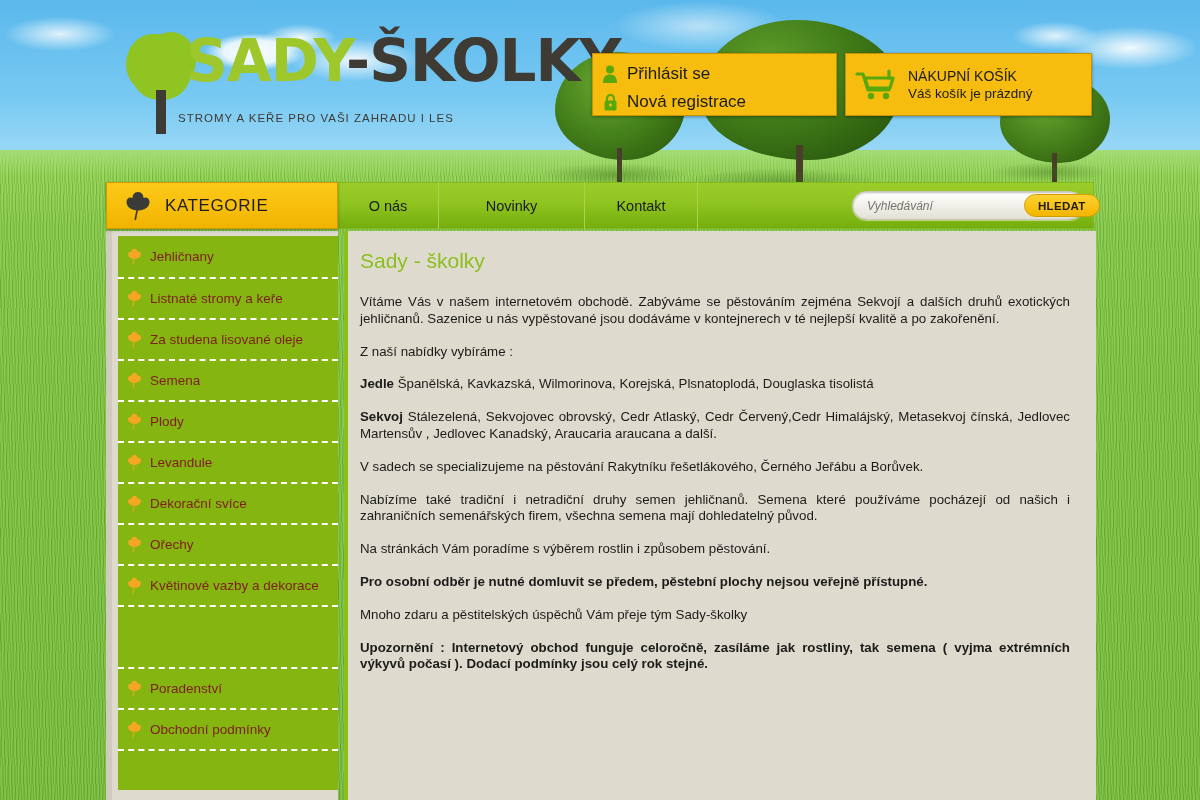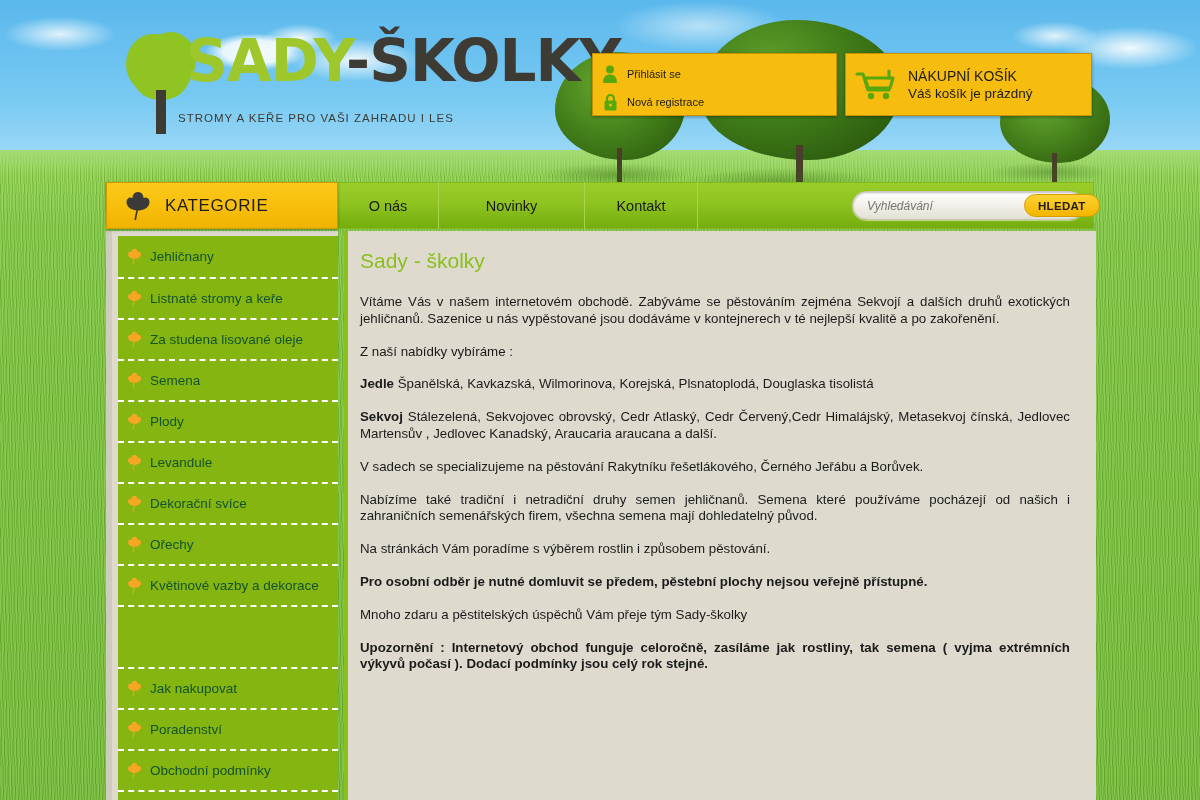--- a/index.html
+++ b/index.html
@@ -115,21 +115,21 @@
   .hrow {
     position: absolute; left: 0;
     display: flex; align-items: center;
     height: 26px;
   }
   .hrow .hicon {
     width: 34px; display: flex; justify-content: center; align-items: center;
     flex: 0 0 34px;
   }
   .hrow .hlabel {
-    font-size: 11px;
+    font-size: 17px;
     color: #1c1c1c;
     white-space: nowrap;
   }
   #login-row-1 { top: 7px; }
   #login-row-2 { top: 35px; }
 
   #cart-inner {
     position: absolute; left: 0; top: 0; width: 100%; height: 100%;
     display: flex; align-items: center; border-radius: 17px;
   }
@@ -235,21 +235,21 @@
     height: 41px;
     background: #84b510;
     display: flex; align-items: center;
     cursor: pointer;
   }
   .cat-item.spacer { height: 62px; cursor: default; }
   .cat-item + .cat-item { border-top: 2px dashed #ffffff; }
   .cat-leaf { flex: 0 0 32px; display: flex; justify-content: center; align-items: center; }
   .cat-label {
     font-size: 13.5px;
-    color: #14532d;
+    color: #7f1d1d;
     white-space: nowrap;
   }
 
   
   #content {
     position: absolute; left: 238px; top: 0;
     width: 752px; height: 569px;
     background: #dedbce;
     border-left: 4px solid #8cbf1c;
     padding: 18px 26px 0 12px;
@@ -465,29 +465,20 @@
         <span class="cat-label">Květinové vazby a dekorace</span>
       </div>
       <div class="cat-item spacer"></div>
       <div class="cat-item">
         <span class="cat-leaf">
           <svg width="15" height="17" viewBox="0 0 15 17">
               <path d="M7.5 0.8 C5.3 0.8 4.4 2.7 4.4 4.1 C3 3.3 1 4.1 1 6.3 C1 8.8 3.6 11 7.5 11 C11.4 11 14 8.8 14 6.3 C14 4.1 12 3.3 10.6 4.1 C10.6 2.7 9.7 0.8 7.5 0.8 Z" fill="#f5a623"></path>
               <path d="M7.5 9 C7 11.5 6.4 14 6 16.5" fill="none" stroke="#f5a623" stroke-width="1"></path>
             </svg>
         </span>
-        <span class="cat-label">Jak nakupovat</span>
-      </div>
-      <div class="cat-item">
-        <span class="cat-leaf">
-          <svg width="15" height="17" viewBox="0 0 15 17">
-              <path d="M7.5 0.8 C5.3 0.8 4.4 2.7 4.4 4.1 C3 3.3 1 4.1 1 6.3 C1 8.8 3.6 11 7.5 11 C11.4 11 14 8.8 14 6.3 C14 4.1 12 3.3 10.6 4.1 C10.6 2.7 9.7 0.8 7.5 0.8 Z" fill="#f5a623"></path>
-              <path d="M7.5 9 C7 11.5 6.4 14 6 16.5" fill="none" stroke="#f5a623" stroke-width="1"></path>
-            </svg>
-        </span>
         <span class="cat-label">Poradenství</span>
       </div>
       <div class="cat-item">
         <span class="cat-leaf">
           <svg width="15" height="17" viewBox="0 0 15 17">
               <path d="M7.5 0.8 C5.3 0.8 4.4 2.7 4.4 4.1 C3 3.3 1 4.1 1 6.3 C1 8.8 3.6 11 7.5 11 C11.4 11 14 8.8 14 6.3 C14 4.1 12 3.3 10.6 4.1 C10.6 2.7 9.7 0.8 7.5 0.8 Z" fill="#f5a623"></path>
               <path d="M7.5 9 C7 11.5 6.4 14 6 16.5" fill="none" stroke="#f5a623" stroke-width="1"></path>
             </svg>
         </span>
         <span class="cat-label">Obchodní podmínky</span>

